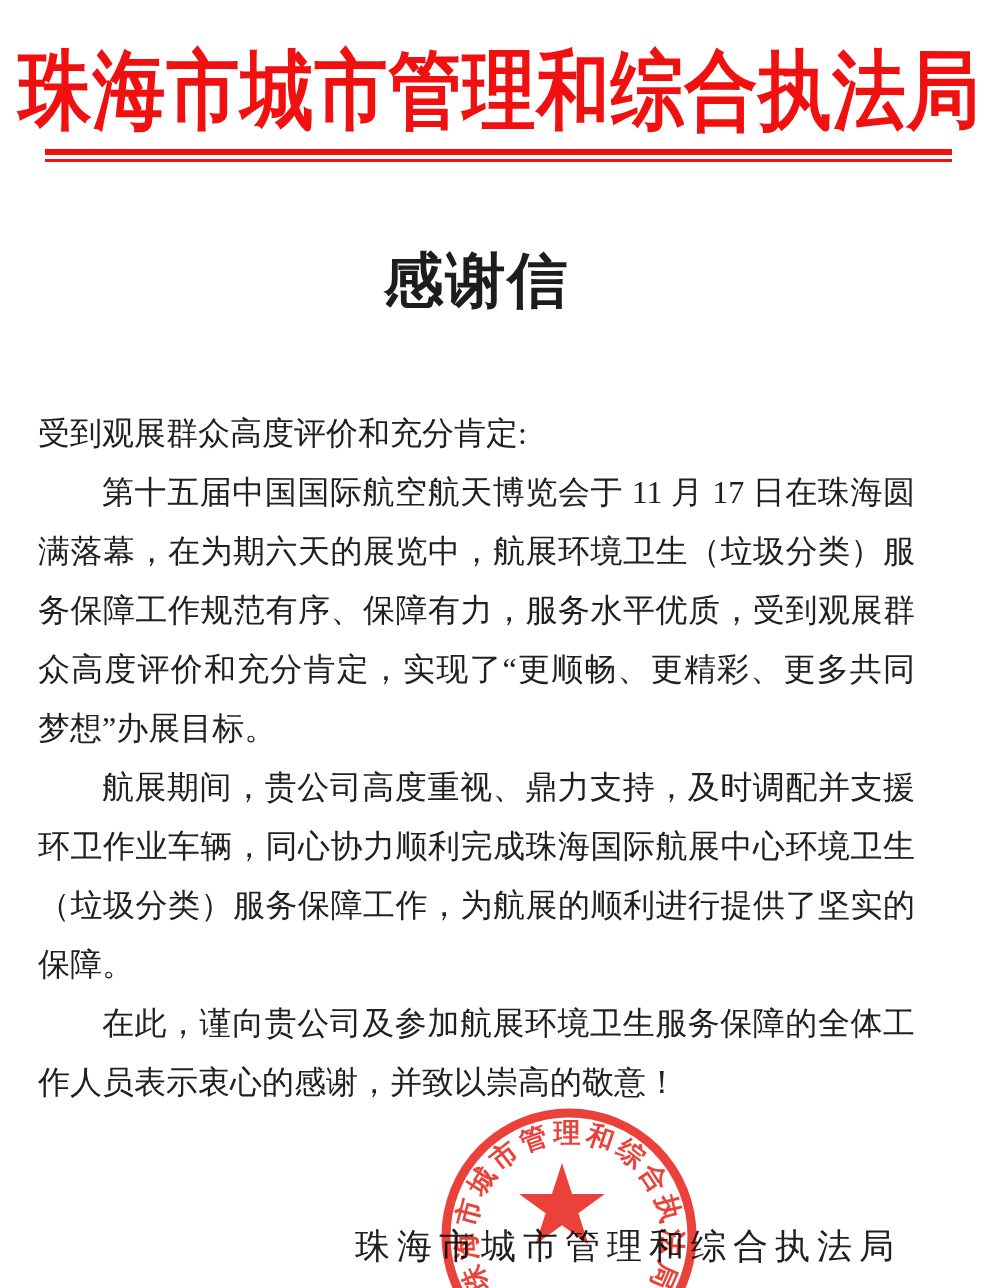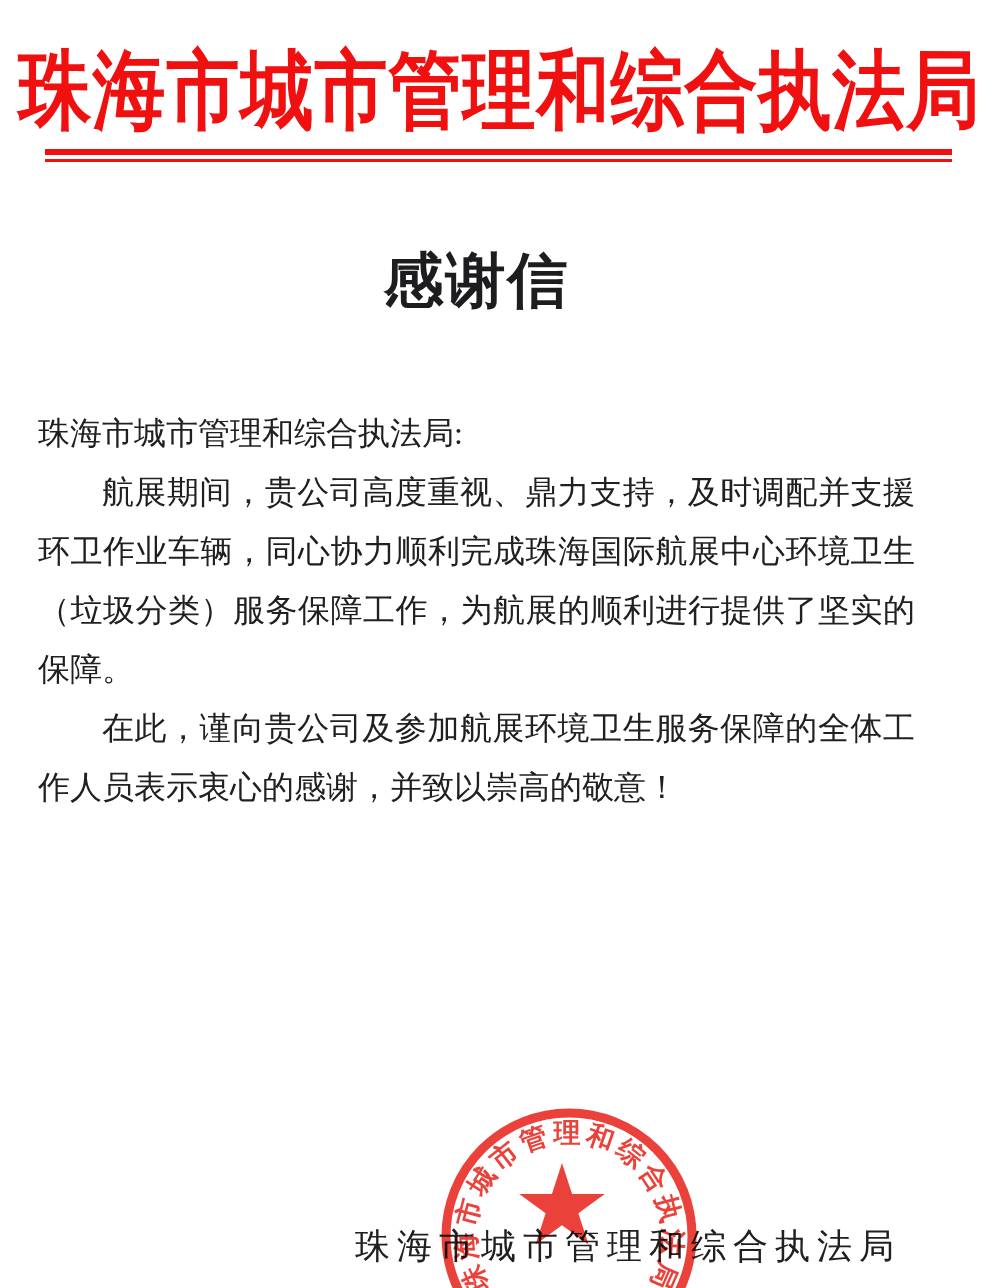--- a/index.html
+++ b/index.html
@@ -115,21 +115,22 @@
 
 <div class="page">
 
   <div class="letterhead-title">珠海市城市管理和综合执法局</div>
   <div class="rule-thick"></div>
   <div class="rule-thin"></div>
 
   <div class="letter-title">感谢信</div>
 
   <div class="letter-body">
-    <p>珠海市城市管理和综合执法局:</p>
+    <p>受到观展群众高度评价和充分肯定:</p>
+    <p class="indent">第十五届中国国际航空航天博览会于 11 月 17 日在珠海圆满落幕，在为期六天的展览中，航展环境卫生（垃圾分类）服务保障工作规范有序、保障有力，服务水平优质，受到观展群众高度评价和充分肯定，实现了“更顺畅、更精彩、更多共同梦想”办展目标。</p>
     <p class="indent">航展期间，贵公司高度重视、鼎力支持，及时调配并支援环卫作业车辆，同心协力顺利完成珠海国际航展中心环境卫生（垃圾分类）服务保障工作，为航展的顺利进行提供了坚实的保障。</p>
     <p class="indent">在此，谨向贵公司及参加航展环境卫生服务保障的全体工作人员表示衷心的感谢，并致以崇高的敬意！</p>
   </div>
 
   <div class="signature">珠海市城市管理和综合执法局</div>
 
   <div class="seal">
     <svg viewBox="0 0 264 264" xmlns="http://www.w3.org/2000/svg">
       <defs>
         <path id="seal-text-arc" d="M 55 185.9 A 94 94 0 1 1 209 185.9" fill="none"></path>

